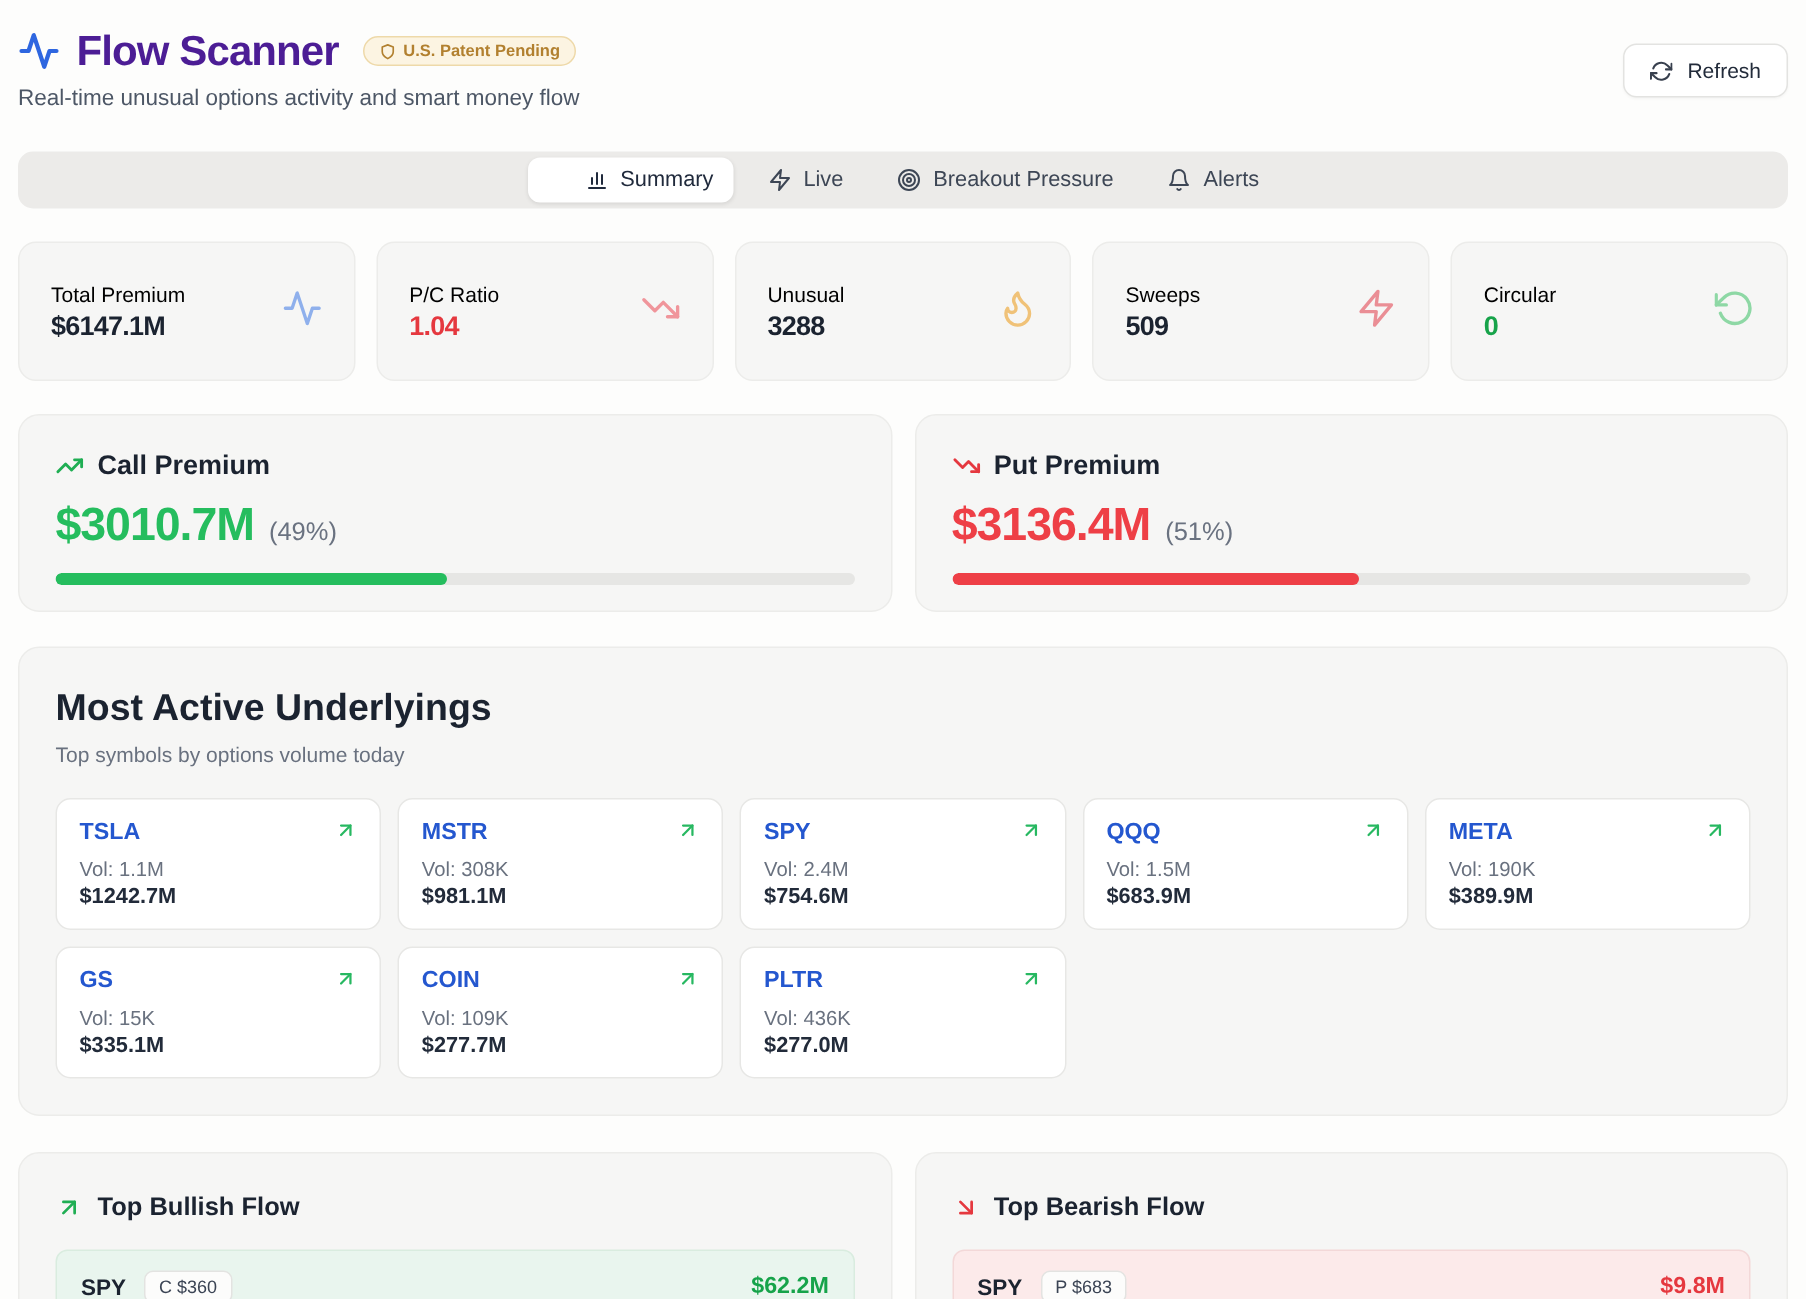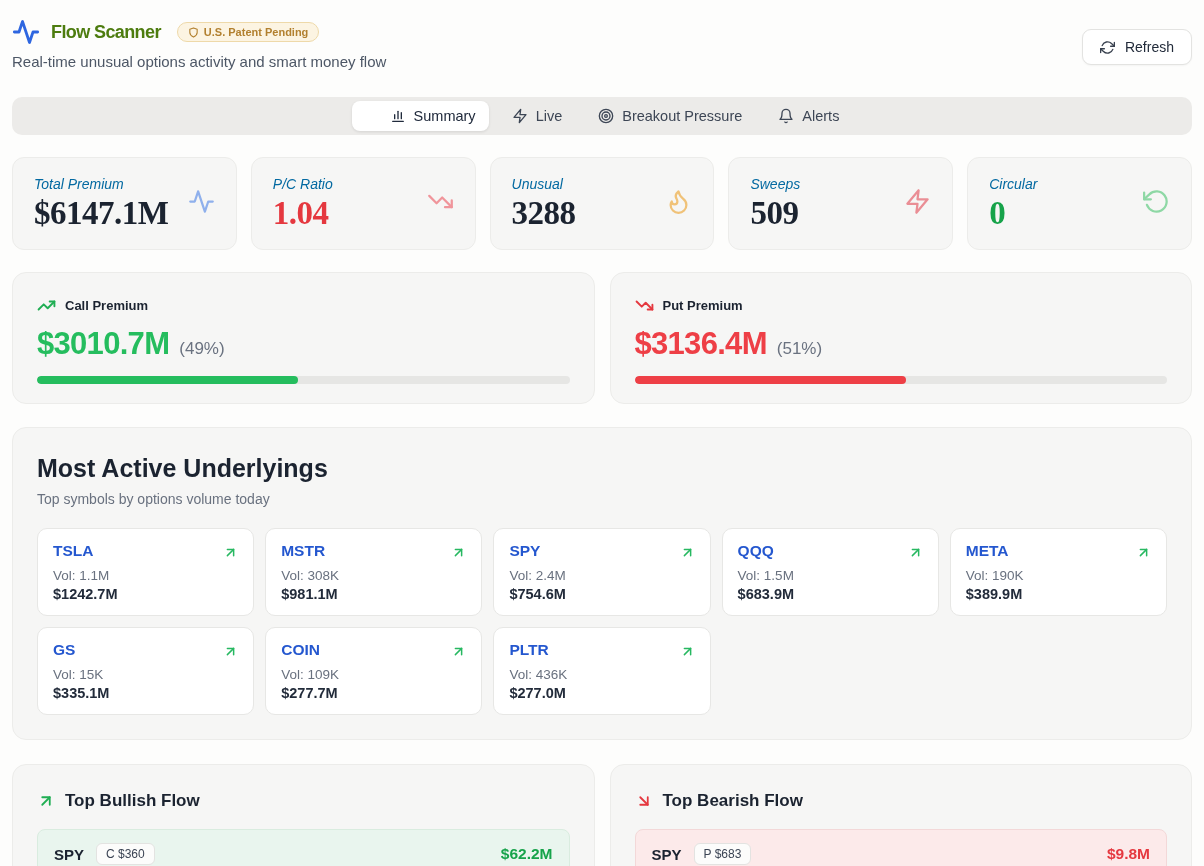--- a/index.html
+++ b/index.html
@@ -9,21 +9,21 @@
     background: #fdfdfc;
     color: #1b2330;
   }
   .page { padding: 0 12px; }
 
   
   .header-row { display: flex; align-items: flex-start; justify-content: space-between; padding-top: 18px; }
   .brand-line { display: flex; align-items: center; gap: 11px; }
   .logo-icon { color: #2e66e0; display: flex; }
   .logo-icon svg { width: 28px; height: 28px; }
-  .app-title { font-size: 18px; font-weight: 700; color: #4d7c0f; letter-spacing: -0.6px; }
+  .app-title { font-size: 28px; font-weight: 700; color: #4c1d95; letter-spacing: -0.6px; }
   .patent-badge {
     display: inline-flex; align-items: flex-end; gap: 5px;
     background: #fcf4e2; border: 1px solid #eed9a9; color: #b2802f;
     font-size: 11px; font-weight: 700; border-radius: 999px; padding: 3px 10px; margin-left: 5px;
     white-space: nowrap;
   }
   .patent-badge svg { width: 11px; height: 11px; }
   .subtitle { font-size: 15px; color: #4d5766; margin-top: 7px; }
   .refresh-btn {
     display: flex; align-items: center; gap: 10px;
@@ -46,38 +46,38 @@
   }
   .tab svg { width: 16px; height: 16px; }
   .tab.active { background: #ffffff; box-shadow: 0 1px 3px rgba(0,0,0,0.10); color: #202a3c; font-weight: 500; padding-left: 38px; }
 
   
   .stats-row { margin-top: 22px; display: grid; grid-template-columns: repeat(5, 1fr); gap: 14px; }
   .stat-card {
     background: #f6f6f5; border: 1px solid #ececea; border-radius: 12px;
     height: 93px; padding: 18px 21px; display: flex; align-items: center; justify-content: space-between;
   }
-  .stat-label { font-size: 14px; color: #0369a1; font-style: italic; }
-  .stat-value { font-size: 33px; font-weight: 700; color: #1b2330; margin-top: 3px; letter-spacing: -0.5px; font-family: Liberation Serif, serif; }
+  .stat-label { font-size: 14px; color: #000000; }
+  .stat-value { font-size: 18px; font-weight: 700; color: #1b2330; margin-top: 3px; letter-spacing: -0.5px; }
   .stat-value.red   { color: #e5383f; }
   .stat-value.green { color: #17a34a; }
   .stat-icon svg { width: 27px; height: 27px; }
   .ic-blue  { color: #8fb0ec; }
   .ic-red   { color: #f0959b; }
   .ic-amber { color: #f0c278; }
   .ic-rose  { color: #ea8e95; }
   .ic-green { color: #8ed8a5; }
 
   
   .premium-row { margin-top: 22px; display: grid; grid-template-columns: 1fr 1fr; gap: 15px; }
   .premium-card {
     background: #f6f6f5; border: 1px solid #ececea; border-radius: 14px;
     height: 132px; padding: 23px 24px;
   }
-  .premium-head { display: flex; align-items: center; gap: 9px; font-size: 13px; font-weight: 700; color: #1b2330; }
+  .premium-head { display: flex; align-items: center; gap: 9px; font-size: 18px; font-weight: 700; color: #1b2330; }
   .premium-head svg { width: 19px; height: 19px; }
   .head-green { color: #1fae53; }
   .head-red   { color: #e5383f; }
   .premium-value-row { margin-top: 11px; display: flex; align-items: baseline; gap: 10px; }
   .premium-value { font-size: 31px; font-weight: 800; letter-spacing: -0.7px; }
   .premium-value.green { color: #25bd5e; }
   .premium-value.red   { color: #ee3f46; }
   .premium-pct { font-size: 17px; color: #6a7280; }
   .bar { margin-top: 14px; height: 8px; border-radius: 4px; background: #e6e6e4; overflow: hidden; }
   .bar-fill { height: 100%; border-radius: 4px; }
@@ -86,21 +86,21 @@
 
   
   .section-card {
     margin-top: 23px; background: #f6f6f5; border: 1px solid #ececea; border-radius: 14px;
     padding: 26px 24px 24px;
   }
   .section-title { font-size: 25px; font-weight: 700; color: #1b2330; }
   .section-sub { font-size: 14px; color: #69717f; margin-top: 8px; }
   .tiles { margin-top: 21px; display: grid; grid-template-columns: repeat(5, 1fr); gap: 11px; }
   .tile { background: #ffffff; border: 1px solid #e7e7e5; border-radius: 10px; padding: 13px 15px; cursor: pointer; }
-  .tile-head { display: flex; justify-content: space-between; align-items: flex-end; }
+  .tile-head { display: flex; justify-content: space-between; align-items: flex-start; }
   .tile-symbol { font-size: 15.5px; font-weight: 700; color: #2457cf; }
   .tile-arrow { color: #27b861; display: flex; }
   .tile-arrow svg { width: 15px; height: 15px; }
   .tile-vol  { margin-top: 8px; font-size: 13.5px; color: #69717f; }
   .tile-prem { margin-top: 3px; font-size: 14.5px; font-weight: 700; color: #222b3a; }
 
   
   .flows-row { margin-top: 24px; display: grid; grid-template-columns: 1fr 1fr; gap: 15px; }
   .flow-card { background: #f6f6f5; border: 1px solid #ececea; border-radius: 14px; padding: 26px 24px; height: 200px; }
   .flow-head { display: flex; align-items: center; gap: 10px; font-size: 17px; font-weight: 700; color: #1b2330; }

